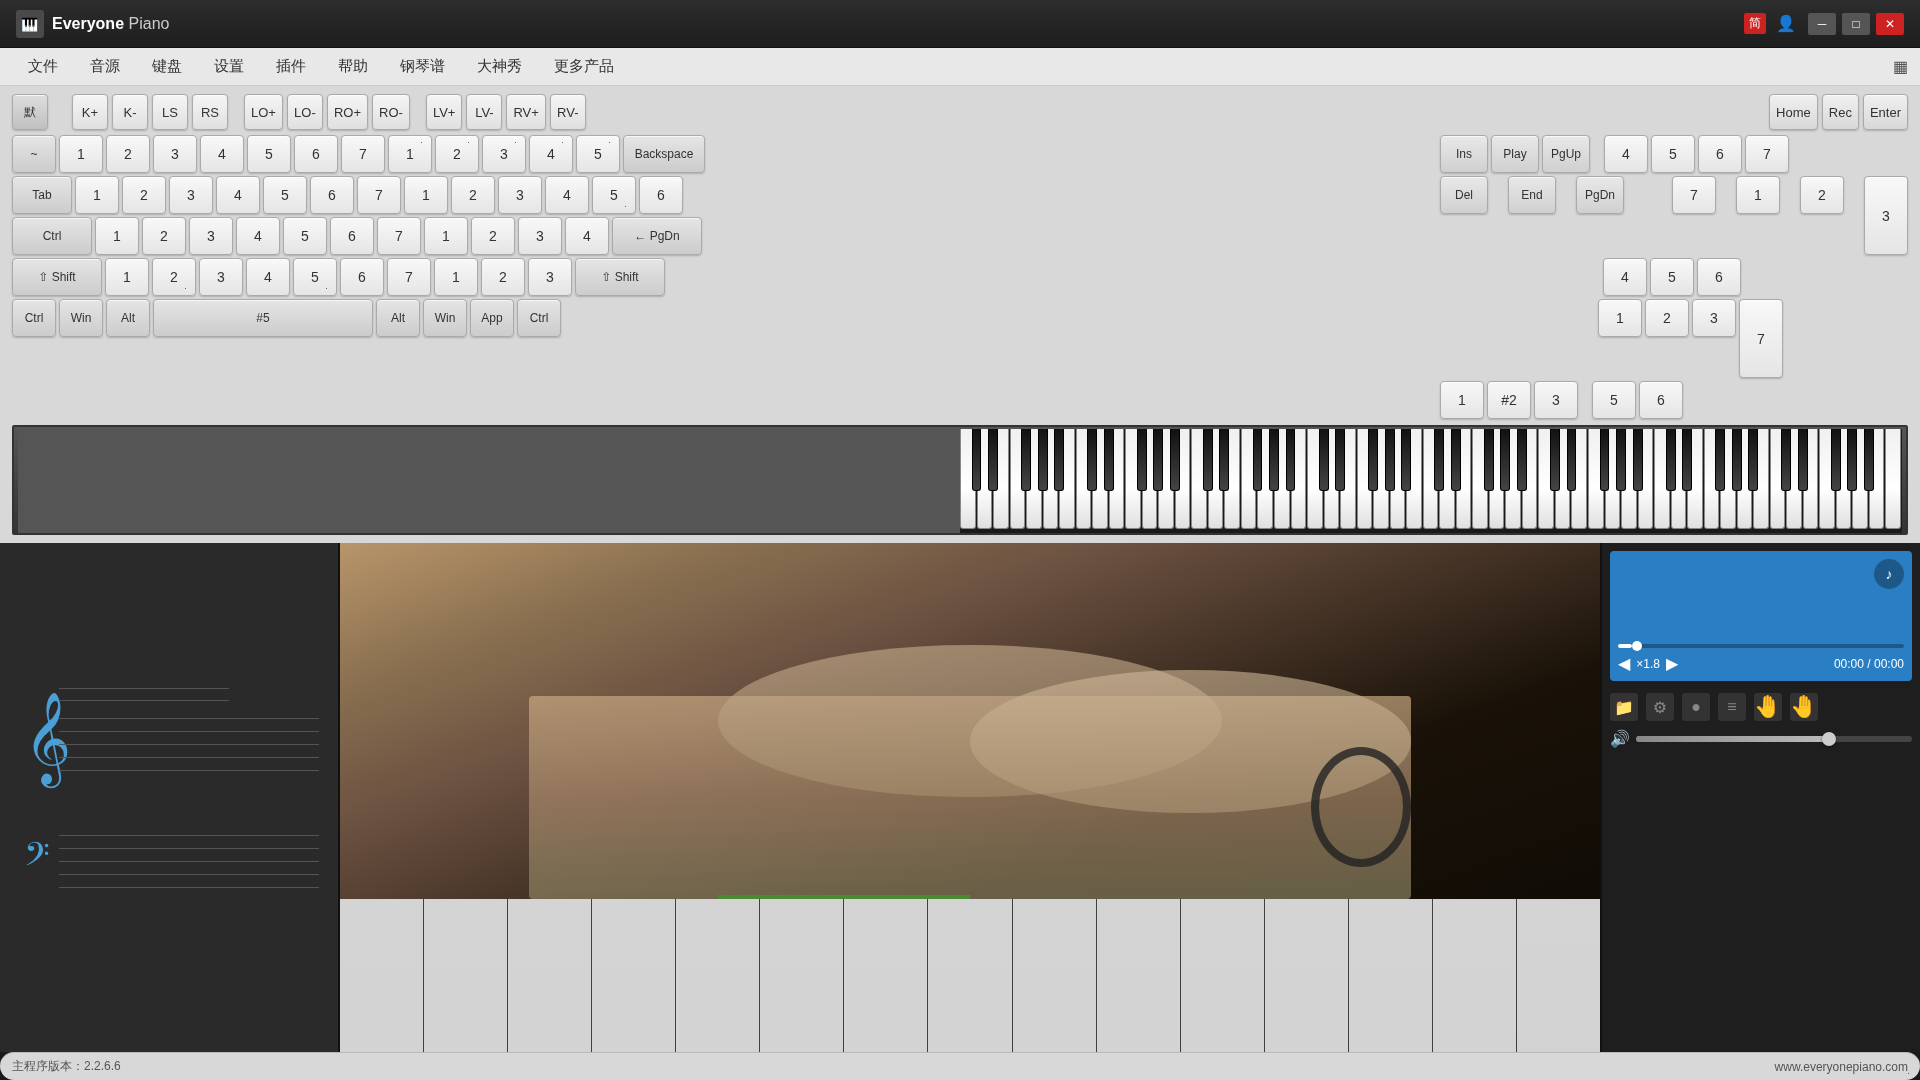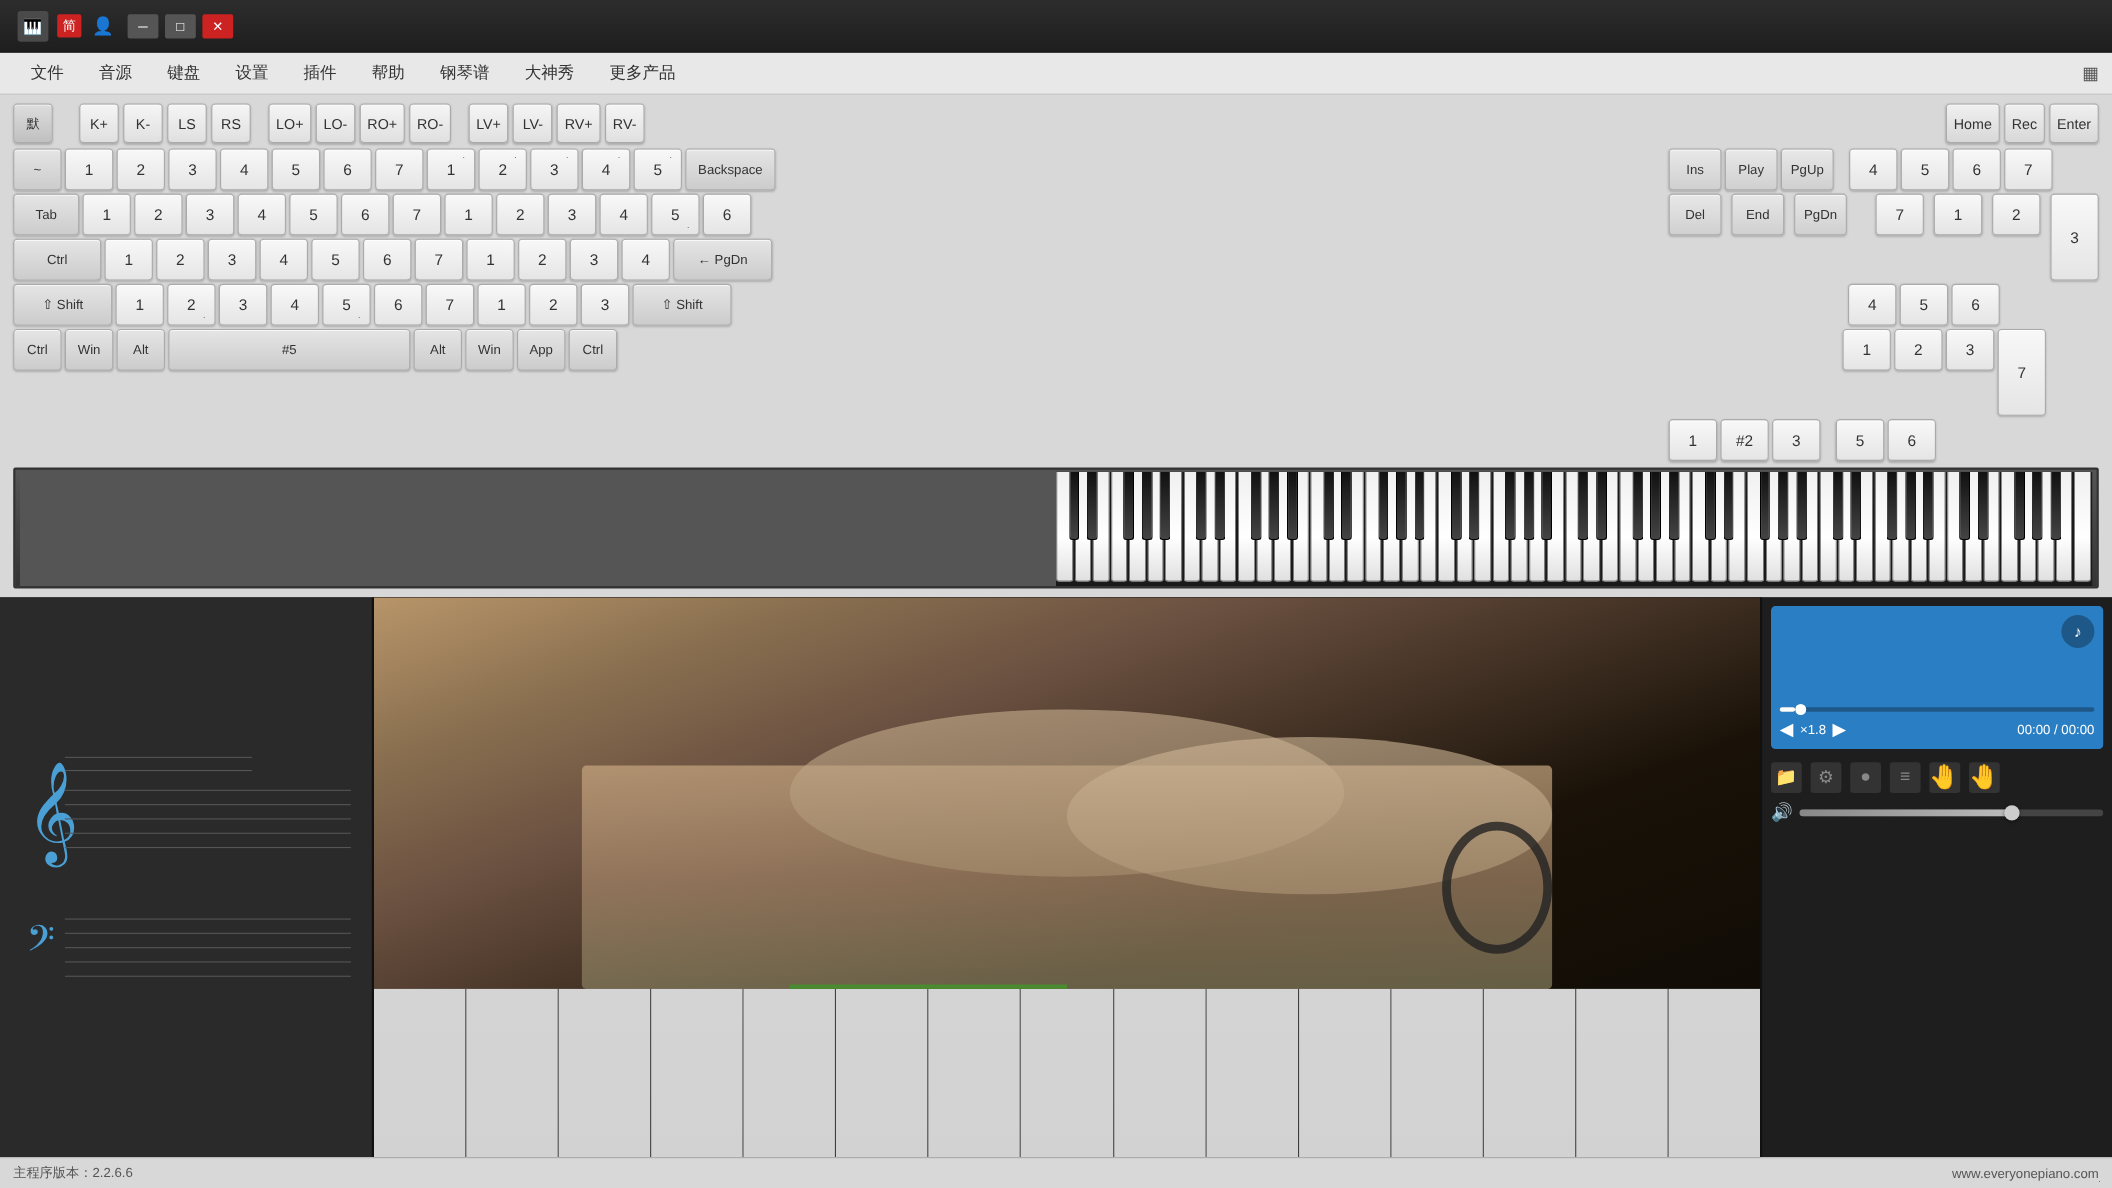--- a/index.html
+++ b/index.html
@@ -370,20 +370,21 @@
     #status-bar {
       background: #d8d8d8;
       height: 28px;
       display: flex;
       align-items: center;
       padding: 0 12px;
       border-top: 1px solid #bbb;
       font-size: 12px;
       color: #555;
       flex-shrink: 0;
+      border-radius: 14px;
     }
     #status-bar .version { margin-right: auto; }
     #status-bar .website { margin-left: auto; }
 
     
     .kb-rows {
       display: flex;
       flex-direction: column;
       gap: 3px;
     }
@@ -392,20 +393,25 @@
       display: flex;
       gap: 3px;
       align-items: center;
     }
   </style>
 </head>
 <body>
 
 <div id="title-bar">
   <div class="app-icon">🎹</div>
+  <div class="app-name">
+    <span>Everyone</span>
+    <span style="color:#aaa"> </span>
+    <span style="color:#ccc;font-weight:normal;">Piano</span>
+  </div>
   <div style="display:flex;align-items:center;gap:6px;">
     <span class="lang-icon">简</span>
     <span class="user-icon">👤</span>
     <button class="title-btn min-btn">─</button>
     <button class="title-btn max-btn">□</button>
     <button class="title-btn">✕</button>
   </div>
 </div>
 
 <div id="menu-bar">
@@ -536,21 +542,21 @@
           <div class="nav-btn">Play</div>
           <div class="nav-btn">PgUp</div>
 
           <div style="width:8px;"></div>
           <div class="numpad-cell" style="width:44px;height:38px;">4</div>
           <div class="numpad-cell" style="width:44px;height:38px;">5</div>
           <div class="numpad-cell" style="width:44px;height:38px;">6</div>
           <div class="numpad-cell" style="width:44px;height:38px;">7</div>
         </div>
 
-        <div style="display:flex;gap:9px;">
+        <div style="display:flex;gap:20px;">
           <div class="nav-btn">Del</div>
           <div class="nav-btn">End</div>
           <div class="nav-btn">PgDn</div>
 
           <div style="width:8px;"></div>
           <div class="numpad-cell" style="width:44px;height:38px;">7</div>
           <div class="numpad-cell" style="width:44px;height:38px;">1</div>
           <div class="numpad-cell" style="width:44px;height:38px;">2</div>
           <div class="numpad-cell" style="width:44px;height:79px;grid-row:span 2;">3</div>
         </div>

